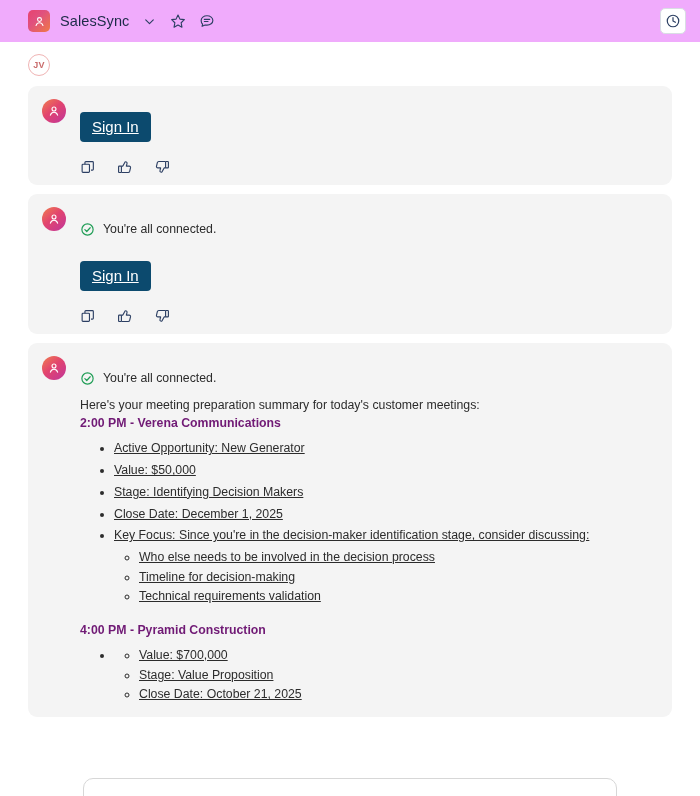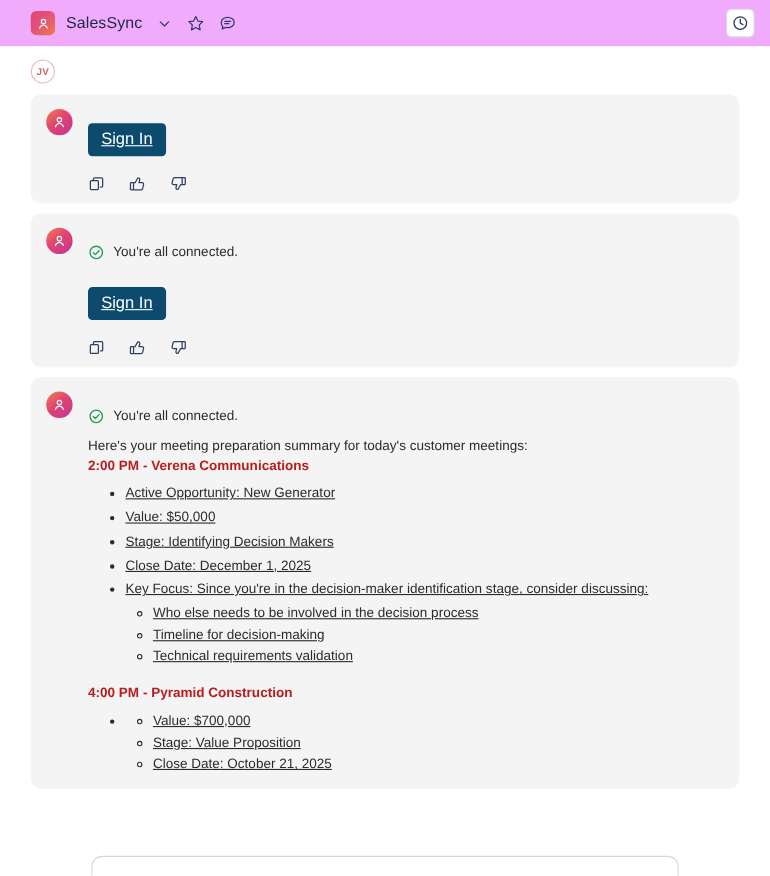--- a/index.html
+++ b/index.html
@@ -136,21 +136,21 @@
     display: flex;
     gap: 21px;
     margin-top: 17px;
     color: #2c3f63;
   }
   .act-icon { width: 16px; height: 16px; display:block; }
 
   
   .sum-intro { font-size: 12.3px; color:#2c2c2c; line-height:1.5; }
   .sum-head {
-    font-size: 12.3px; color:#b91c1c; font-weight: bold;
+    font-size: 12.3px; color:#701a75; font-weight: bold;
     margin-top: 2px;
   }
   .sum-head.second { margin-top: 17px; }
   ul.l1 {
     margin: 9px 0 0 0;
     padding-left: 34px;
     list-style-type: disc;
   }
   ul.l1 > li {
     font-size: 12.3px; color:#2c2c2c;

